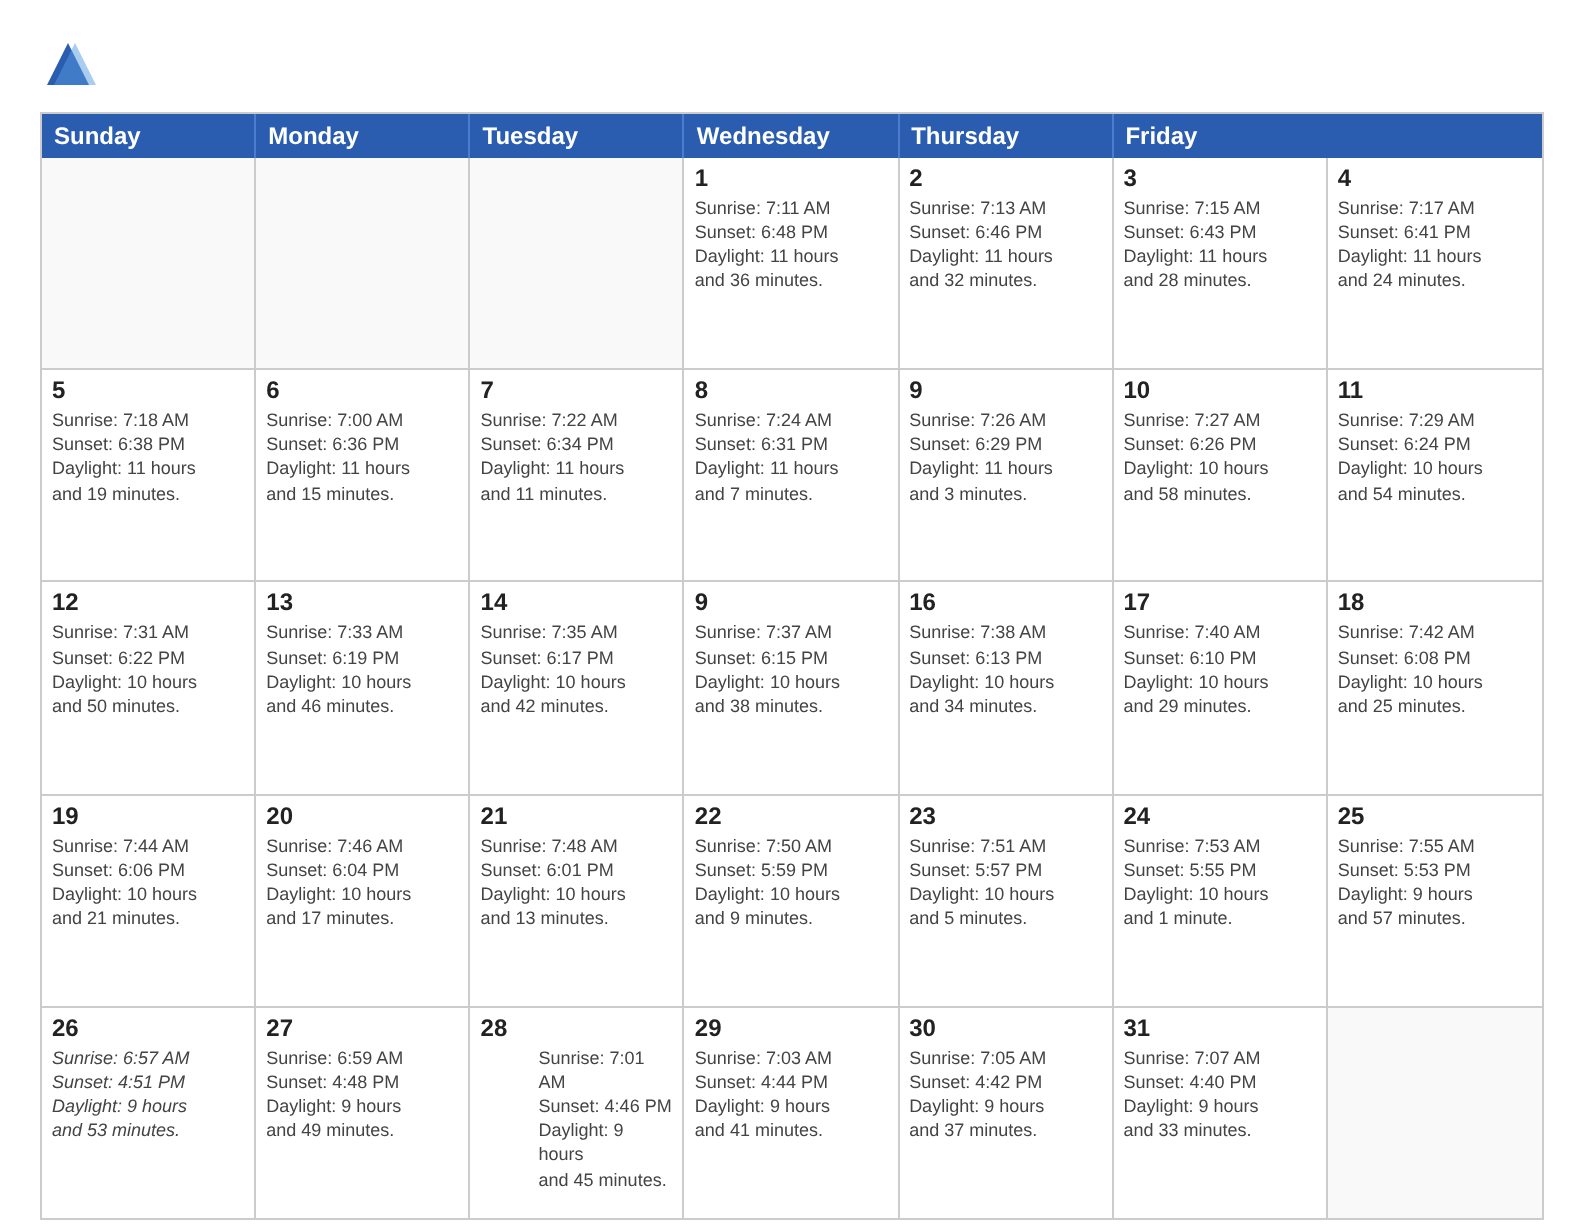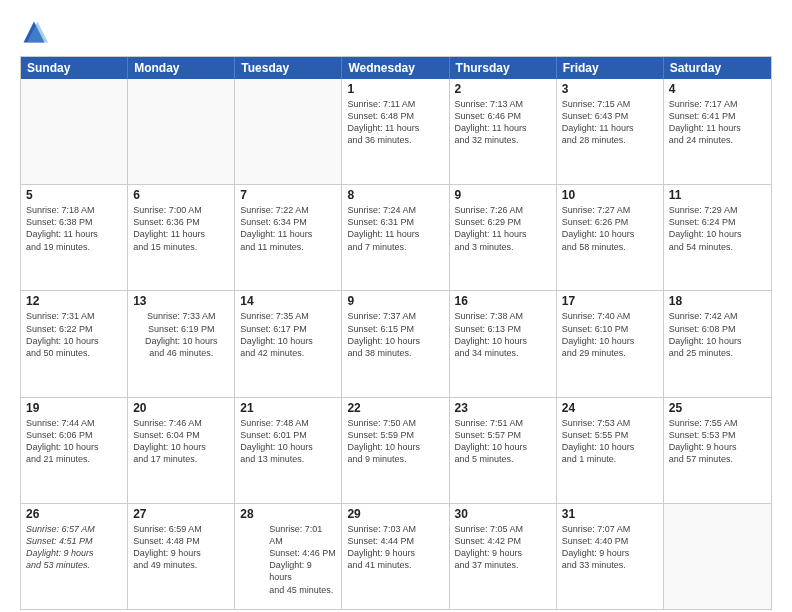--- a/index.html
+++ b/index.html
@@ -136,21 +136,20 @@
   </div>
 
   <div class="calendar">
     <div class="cal-header">
     <div class="cal-header-cell">Sunday</div>
         <div class="cal-header-cell">Monday</div>
         <div class="cal-header-cell">Tuesday</div>
         <div class="cal-header-cell">Wednesday</div>
         <div class="cal-header-cell">Thursday</div>
         <div class="cal-header-cell">Friday</div>
-        <div class="cal-header-cell">Saturday</div>
       </div>
     <div class="cal-body">
     <div class="cal-row">
           <div class="cal-cell empty"></div>
           <div class="cal-cell empty"></div>
           <div class="cal-cell empty"></div>
           <div class="cal-cell">
             <div class="day-num">1</div>
             <div class="day-info" style="white-space: pre-line;">Sunrise: 7:11 AM
 Sunset: 6:48 PM
@@ -233,21 +232,21 @@
         <div class="cal-row">
           <div class="cal-cell">
             <div class="day-num">12</div>
             <div class="day-info" style="white-space: pre-line;">Sunrise: 7:31 AM
 Sunset: 6:22 PM
 Daylight: 10 hours
 and 50 minutes.</div>
           </div>
           <div class="cal-cell">
             <div class="day-num">13</div>
-            <div class="day-info" style="white-space: pre-line; text-align: center;">Sunrise: 7:33 AM
+            <div class="day-info" style="white-space: pre-line;">Sunrise: 7:33 AM
 Sunset: 6:19 PM
 Daylight: 10 hours
 and 46 minutes.</div>
           </div>
           <div class="cal-cell">
             <div class="day-num">14</div>
             <div class="day-info" style="white-space: pre-line;">Sunrise: 7:35 AM
 Sunset: 6:17 PM
 Daylight: 10 hours
 and 42 minutes.</div>

